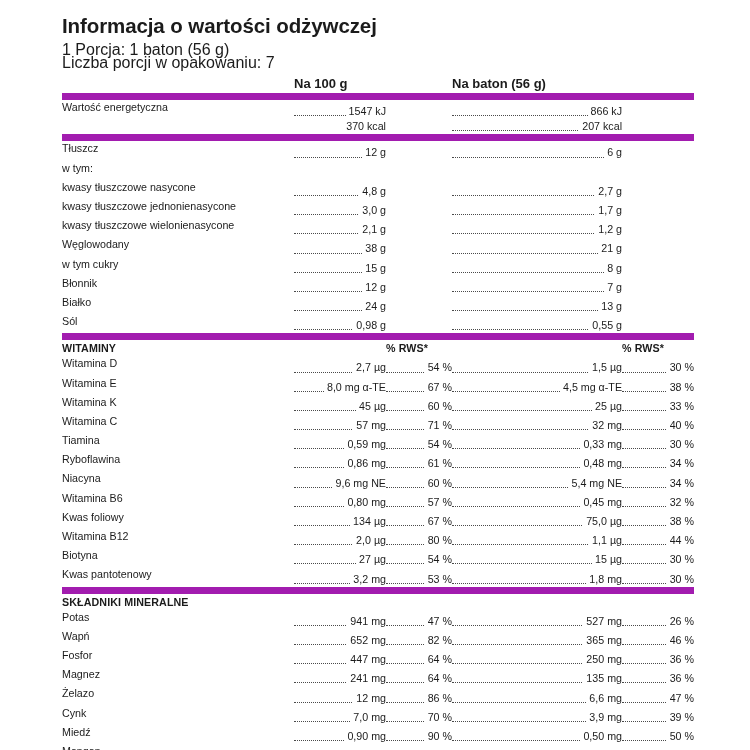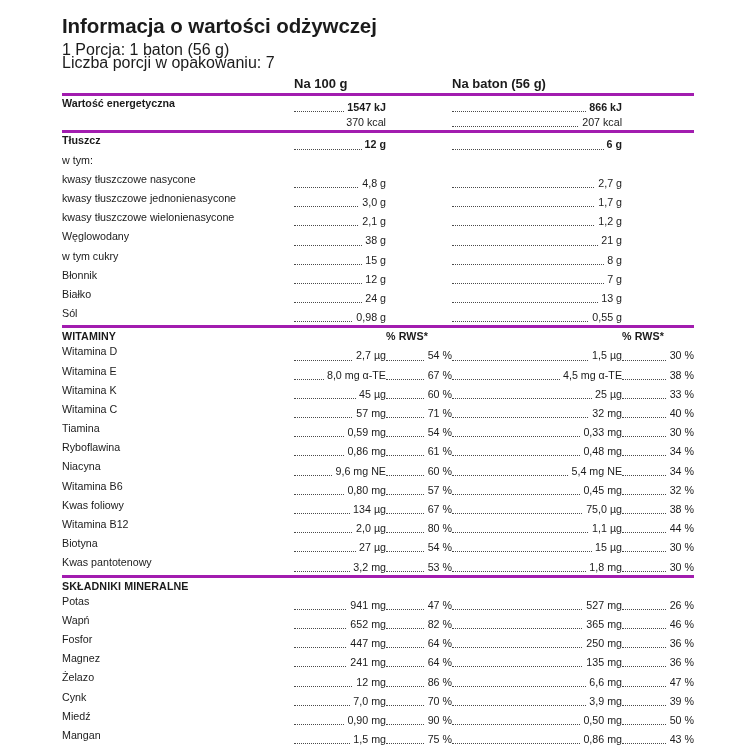--- a/index.html
+++ b/index.html
@@ -103,21 +103,21 @@
   td.hpct { text-align: left; padding-left: 8px; font-weight: bold;}
 
   
   tr.section td {
     font-weight: bold;
     letter-spacing: 0.1px;
     padding-top: 1px;
   }
 
   
-  tr.rule-top > td { border-top: 3px solid #a21caf; font-weight: bold; }
+  tr.rule-top > td { border-top: 7px solid #a21caf; }
 
   .indent1 { padding-left: 11px; }
   .indent2 { padding-left: 11px; }
 </style>
 </head>
 <body>
 
 <div id="panel">
 
   <div class="title">Informacja o wartości odżywczej</div>

